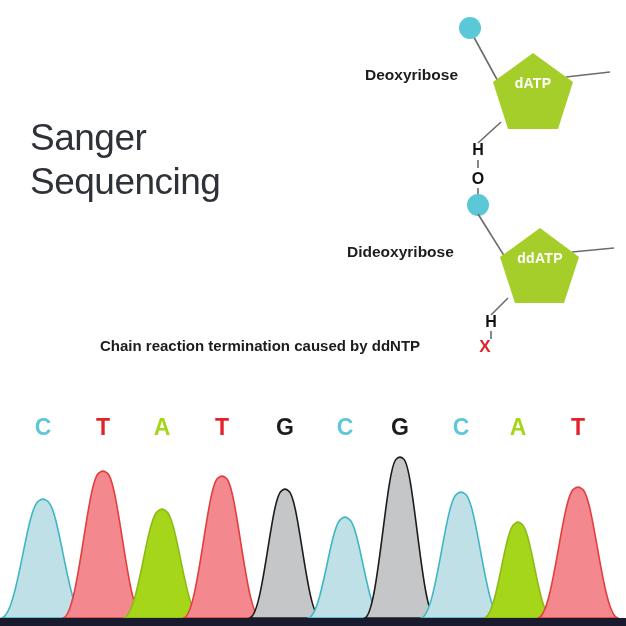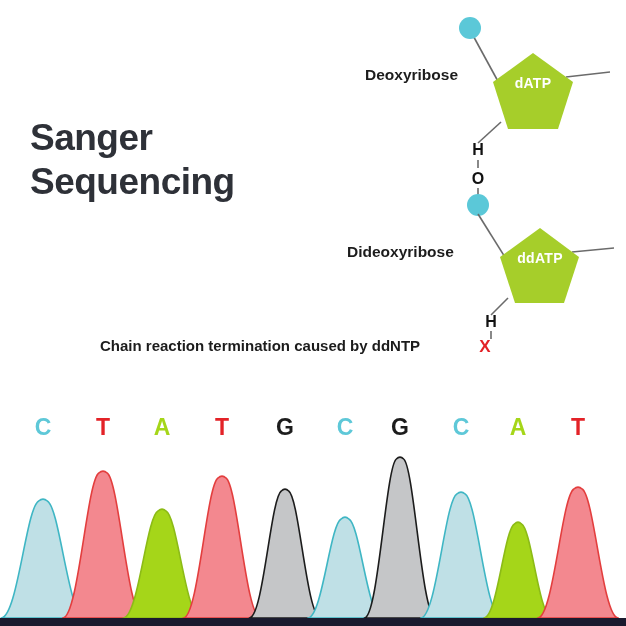--- a/index.html
+++ b/index.html
@@ -18,21 +18,21 @@
     overflow: hidden;
   }
 
   
   #title {
     position: absolute;
     left: 30px;
     top: 116px;
     width: 260px;
     font-size: 37px;
-    font-weight: bold;
+    font-weight: normal;
     line-height: 1.18;
     letter-spacing: -0.5px;
     color: #2e3138;
     white-space: pre-line;
   }
 
   
   #molecule-svg {
     position: absolute;
     left: 0;

